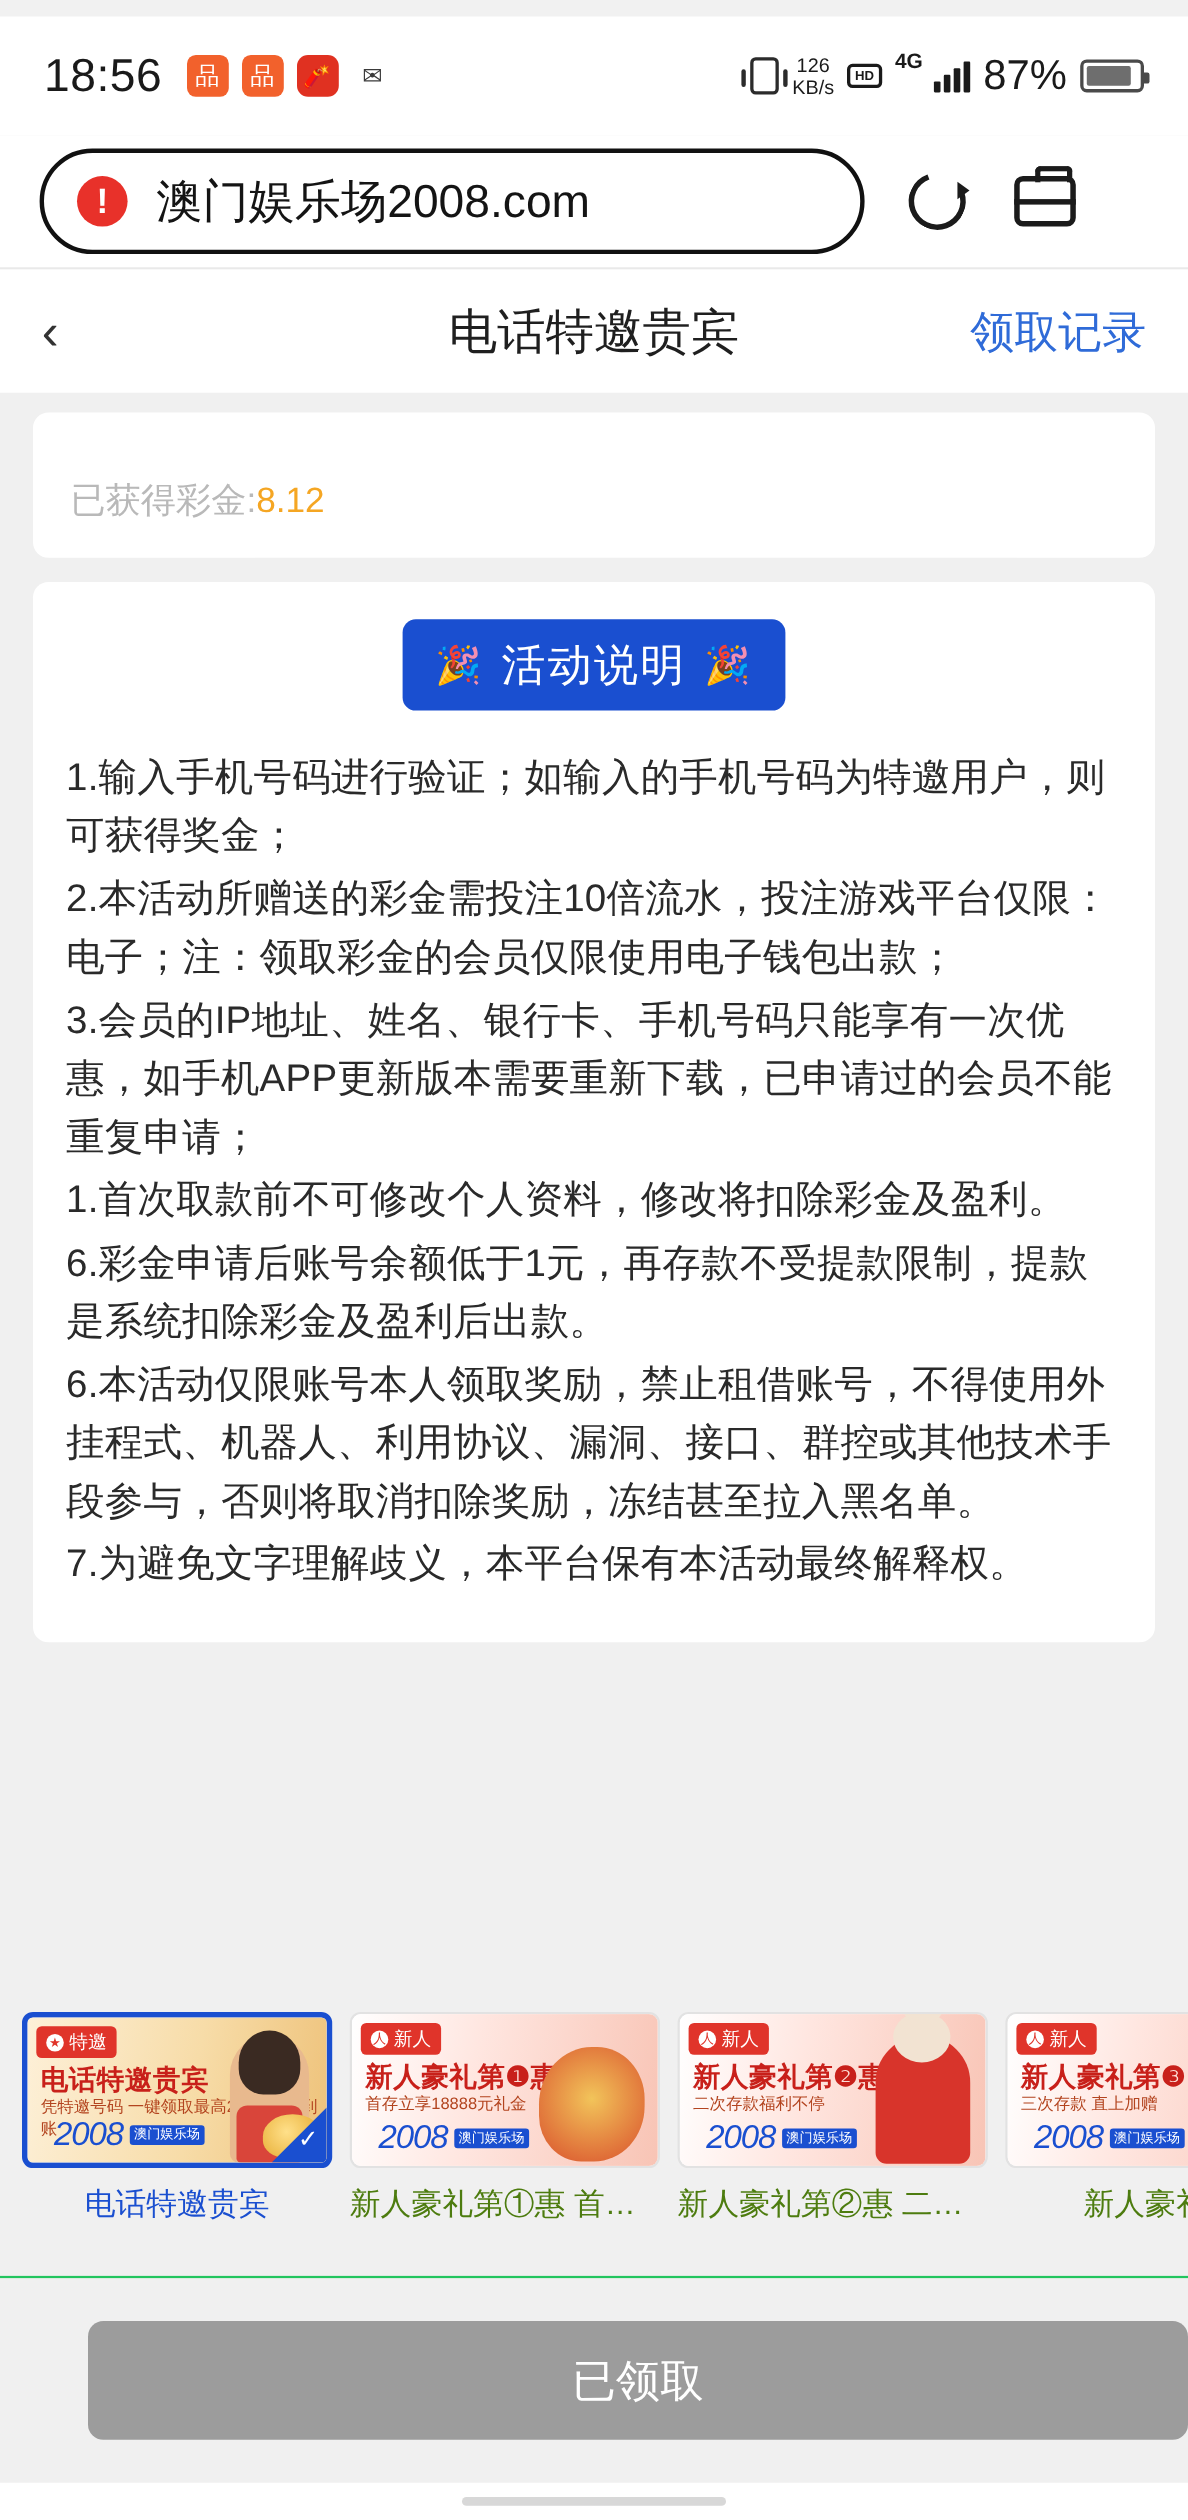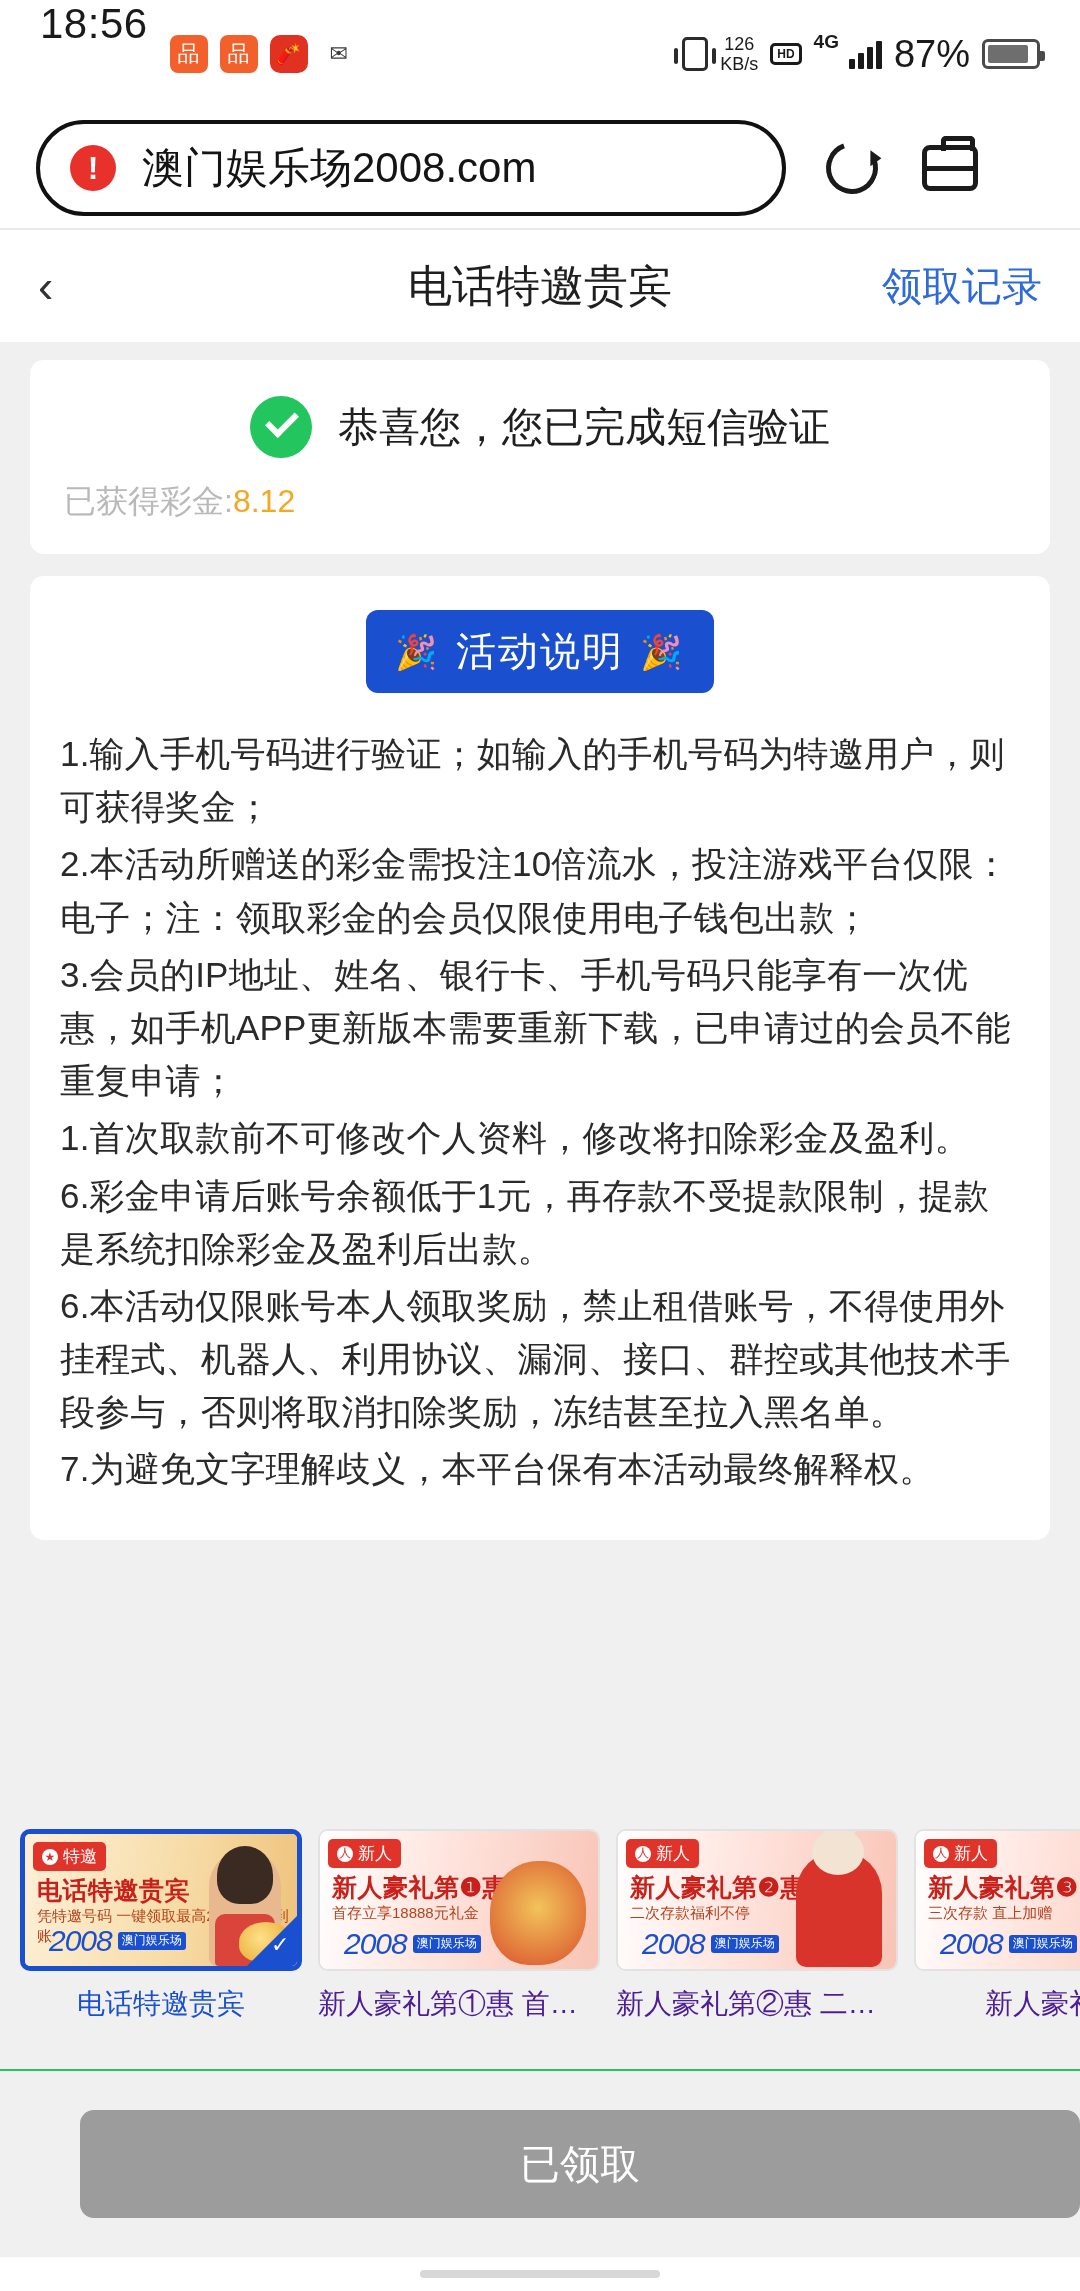--- a/index.html
+++ b/index.html
@@ -17,22 +17,24 @@
     background: #f1f1f1;
     display: flex;
     flex-direction: column;
   }
 
   
   .statusbar {
     height: 108px;
     background: #ffffff;
     display: flex;
+    align-items: center;
     padding: 0 40px;
     flex: none;
+    margin-top: 15px;
   }
   .sb-time {
     font-size: 42px;
     color: #1a1a1a;
     letter-spacing: 0.5px;
     font-weight: 400;
   }
   .sb-left-icons {
     display: flex;
     align-items: center;
@@ -401,21 +403,21 @@
     border-bottom: 50px solid #1a4fd0;
   }
   .promo-check span {
     position: absolute; left: -26px; top: 16px;
     color: #fff; font-size: 22px;
   }
   .promo-label {
     margin-top: 14px;
     text-align: center;
     font-size: 28px;
-    color: #4c1d95;
+    color: #4d7c0f;
     white-space: nowrap;
     overflow: hidden;
     text-overflow: ellipsis;
   }
   .promo.selected .promo-label { color: #1a4fd0; }
 
   
   .footer {
     height: 188px;
     background: #f0f0f0;
@@ -492,24 +494,20 @@
 
   <div class="pageheader">
     <div class="hdr-back">‹</div>
     <div class="hdr-title">电话特邀贵宾</div>
     <div class="hdr-right">领取记录</div>
   </div>
 
   <div class="body">
 
     <div class="card verify-card">
-      <div class="verify-row">
-        <div class="check"></div>
-        <div class="verify-text">恭喜您，您已完成短信验证</div>
-      </div>
       <div class="bonus-row">
         <span>已获得彩金:</span><span class="bonus-val">8.12</span>
       </div>
     </div>
 
     <div class="card rules-card">
       <div class="rules-title-wrap">
         <div class="rules-title">
           <span class="emoji">🎉</span>
           <span>活动说明</span>

